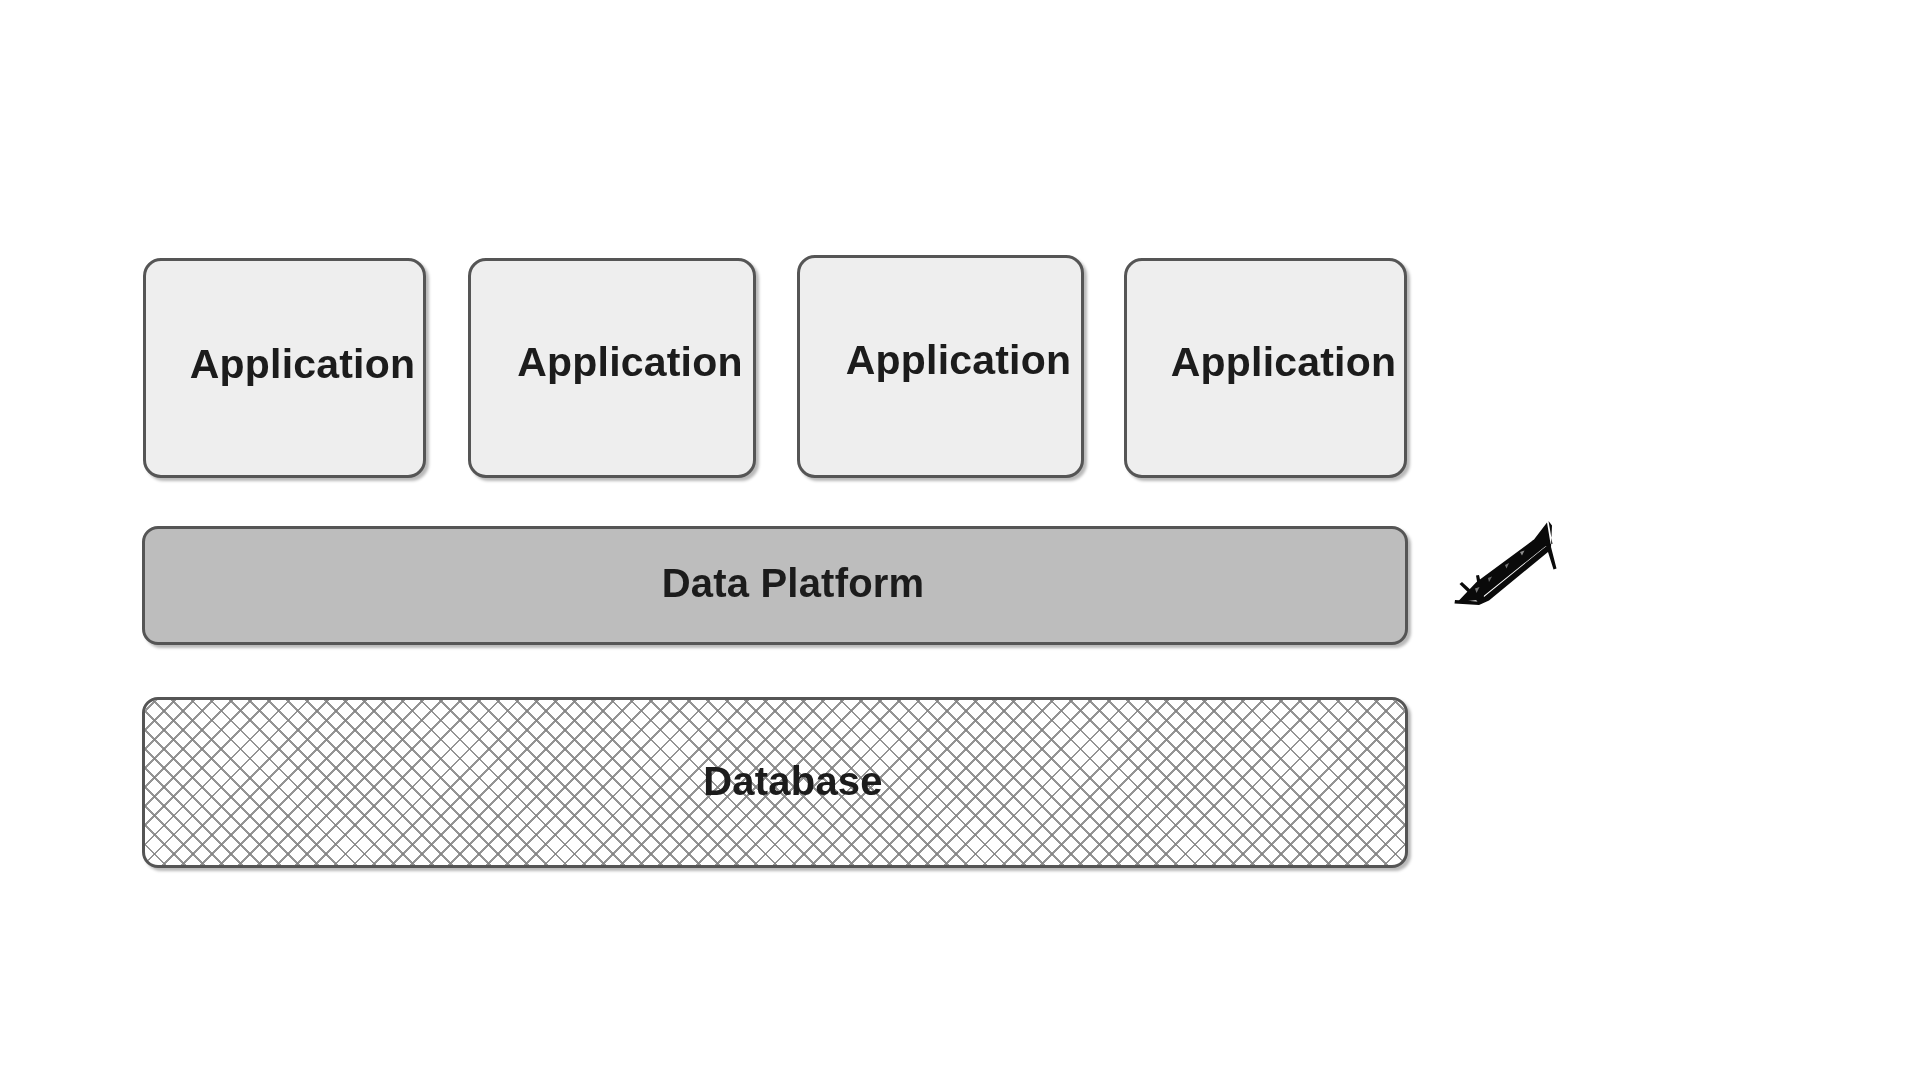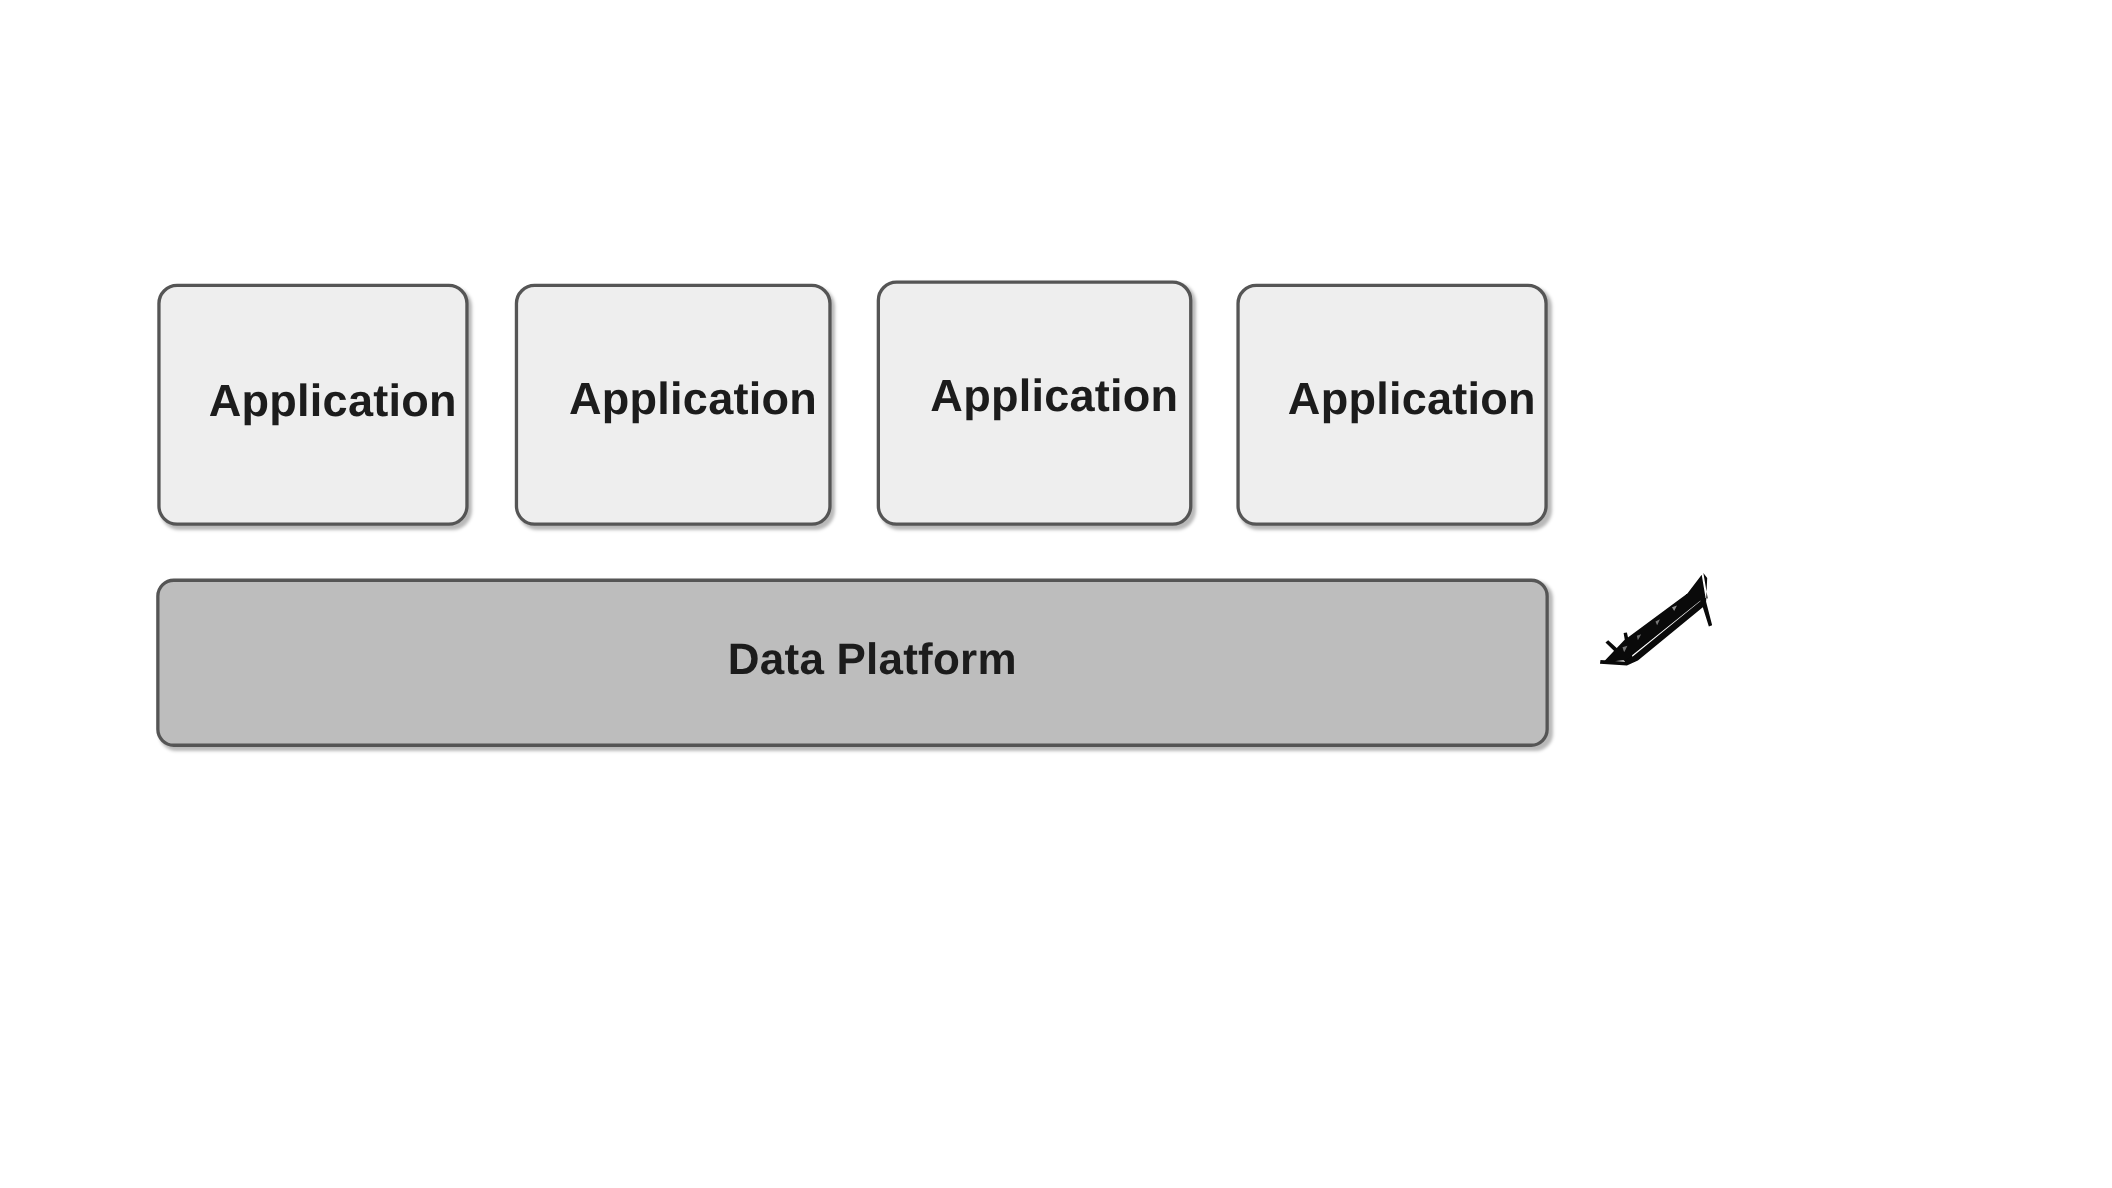--- a/index.html
+++ b/index.html
@@ -61,21 +61,21 @@
   #app-box-1 .label { top: -4px; }
   #app-box-2 .label { top: -6px; }
   #app-box-3 .label { top: -6px; }
   #app-box-4 .label { top: -6px; }
 
   
   #data-platform-bar {
     left: 142px;
     top: 526px;
     width: 1266px;
-    height: 153px;
+    height: 119px;
     background: #bdbdbd;
     border-radius: 16px;
   }
   #data-platform-bar .label {
     font-size: 40px;
     position: relative;
     top: -3px;
   }
 
   
@@ -149,20 +149,24 @@
   </div>
 
   <div class="node app-box" id="app-box-4">
     <span class="label">Application</span>
   </div>
 
   <div class="node" id="data-platform-bar">
     <span class="label">Data Platform</span>
   </div>
 
+  <div class="node" id="database-bar">
+    <div class="hatch-fill"></div>
+    <span class="label">Database</span>
+  </div>
 
 
   <svg id="annotation-arrow" viewBox="0 0 110 104" xmlns="http://www.w3.org/2000/svg">
     <path fill="#0a0a0a" d="
       M 100.5 5.0
       L 104.5 28.0
       L 85.0 24.0
       L 84.0 26.5
       L 98.5 30.0
       L 36.0 81.0

